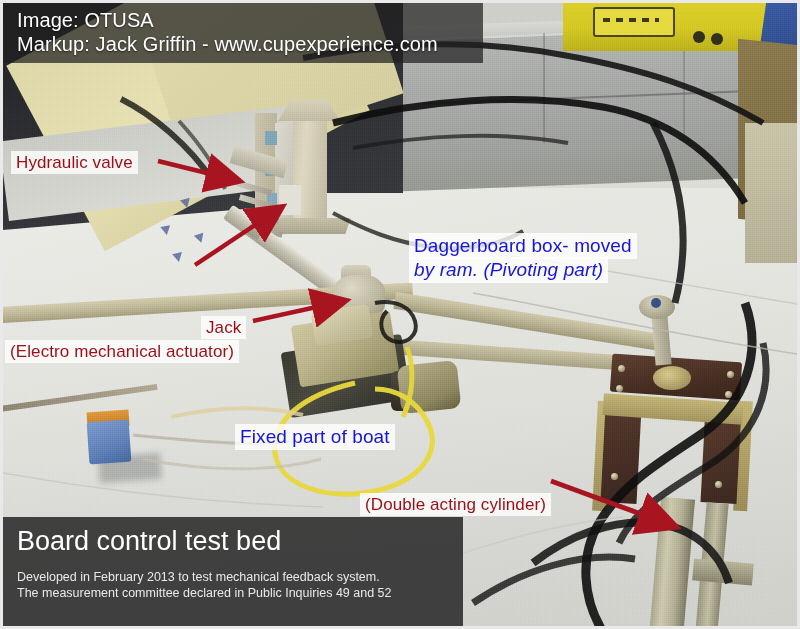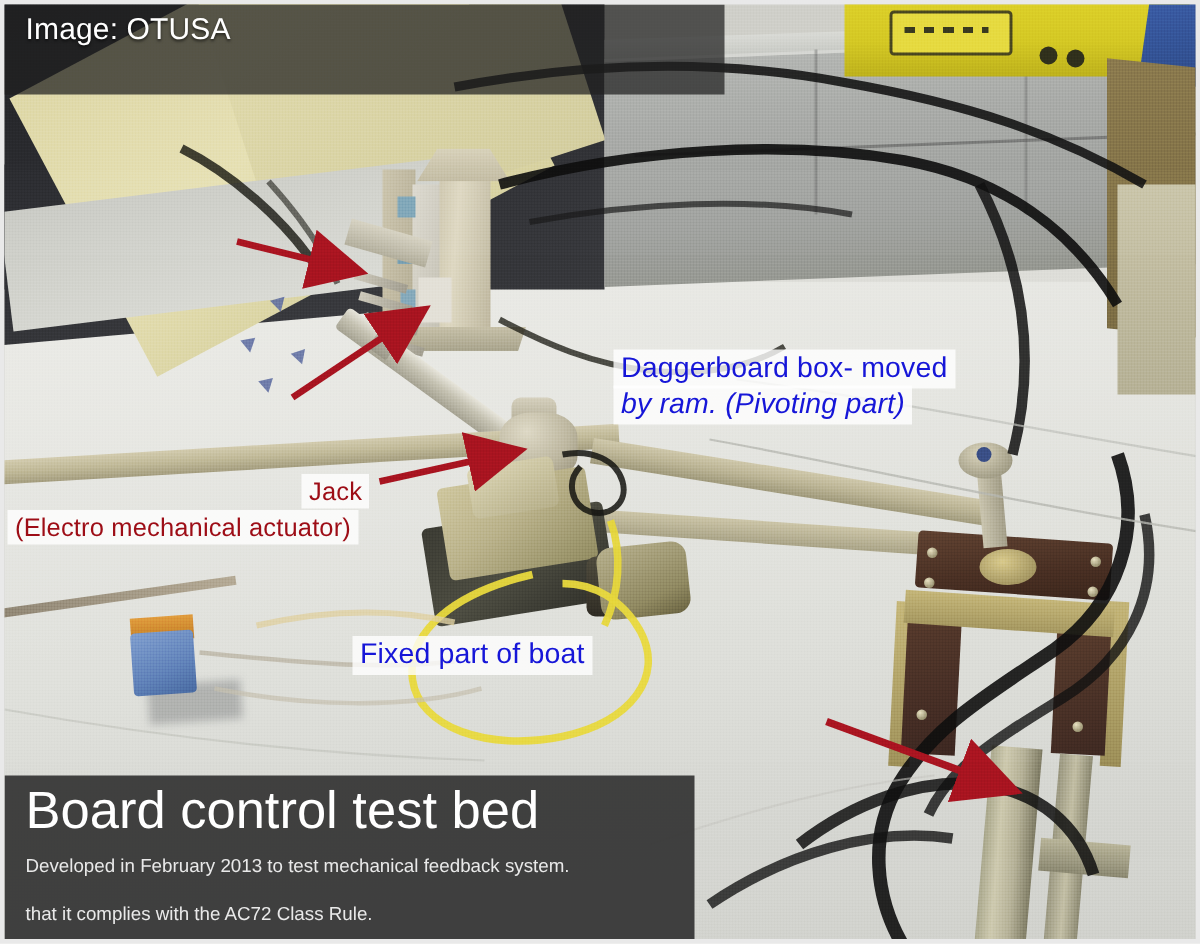--- a/index.html
+++ b/index.html
@@ -351,21 +351,21 @@
   }
   .hdr-1{top:5px;}
   .hdr-2{top:29px;}
 
   .caption{
     position:absolute;left:0;bottom:0;width:460px;height:109px;
     background:rgba(52,52,52,.93);
   }
   .cap-title{
     position:absolute;left:14px;top:8px;color:#fff;
-    font-size:35px;line-height:32px;font-weight:400;white-space:nowrap;
+    font-size:27px;line-height:32px;font-weight:400;white-space:nowrap;
   }
   .cap-body{
     position:absolute;left:14px;top:52px;color:#e9e9e9;
     font-size:12.5px;line-height:16.5px;white-space:nowrap;
   }
 
   .lbl{
     position:absolute;
     color:#9d0d16;
     font-size:17px;line-height:21px;
@@ -511,34 +511,37 @@
       <line x1="250" y1="318" x2="318" y2="303" stroke="#a81420" stroke-width="4.5" marker-end="url(#ah)"></line>
 
       <line x1="548" y1="478" x2="646" y2="514" stroke="#a81420" stroke-width="5" marker-end="url(#ah)"></line>
     </svg>
 
     <div class="grain"></div>
   </div>
 
   <div class="hdr">
     <div class="hdr-txt hdr-1">Image: OTUSA</div>
+    <div class="hdr-txt hdr-2">Markup: Jack Griffin - www.cupexperience.com</div>
   </div>
 
+  <div class="lbl" style="left:8px;top:148px;">Hydraulic valve</div>
 
 
   <div class="lbl blue2" style="left:406px;top:230px;">Daggerboard box- moved</div>
   <div class="lbl blue2" style="left:406px;top:254px;font-style:italic;">by ram.     (Pivoting part)</div>
 
   <div class="lbl" style="left:198px;top:313px;">Jack</div>
 
   <div class="lbl" style="left:2px;top:337px;">(Electro mechanical actuator)</div>
 
   <div class="lbl blue2" style="left:232px;top:421px;">Fixed part of boat</div>
 
 
+  <div class="lbl" style="left:357px;top:490px;">(Double acting cylinder)</div>
 
   <div class="caption">
     <div class="cap-title">Board control test bed</div>
     <div class="cap-body" style="top:52px;">Developed in February 2013 to test mechanical feedback system.</div>
-    <div class="cap-body" style="top:84px;">that it complies with the AC72 Class Rule.</div>
+    <div class="cap-body" style="top:68px;">The measurement committee declared in Public Inquiries 49 and 52</div>
   </div>
 
 </div>
 
 </body></html>

